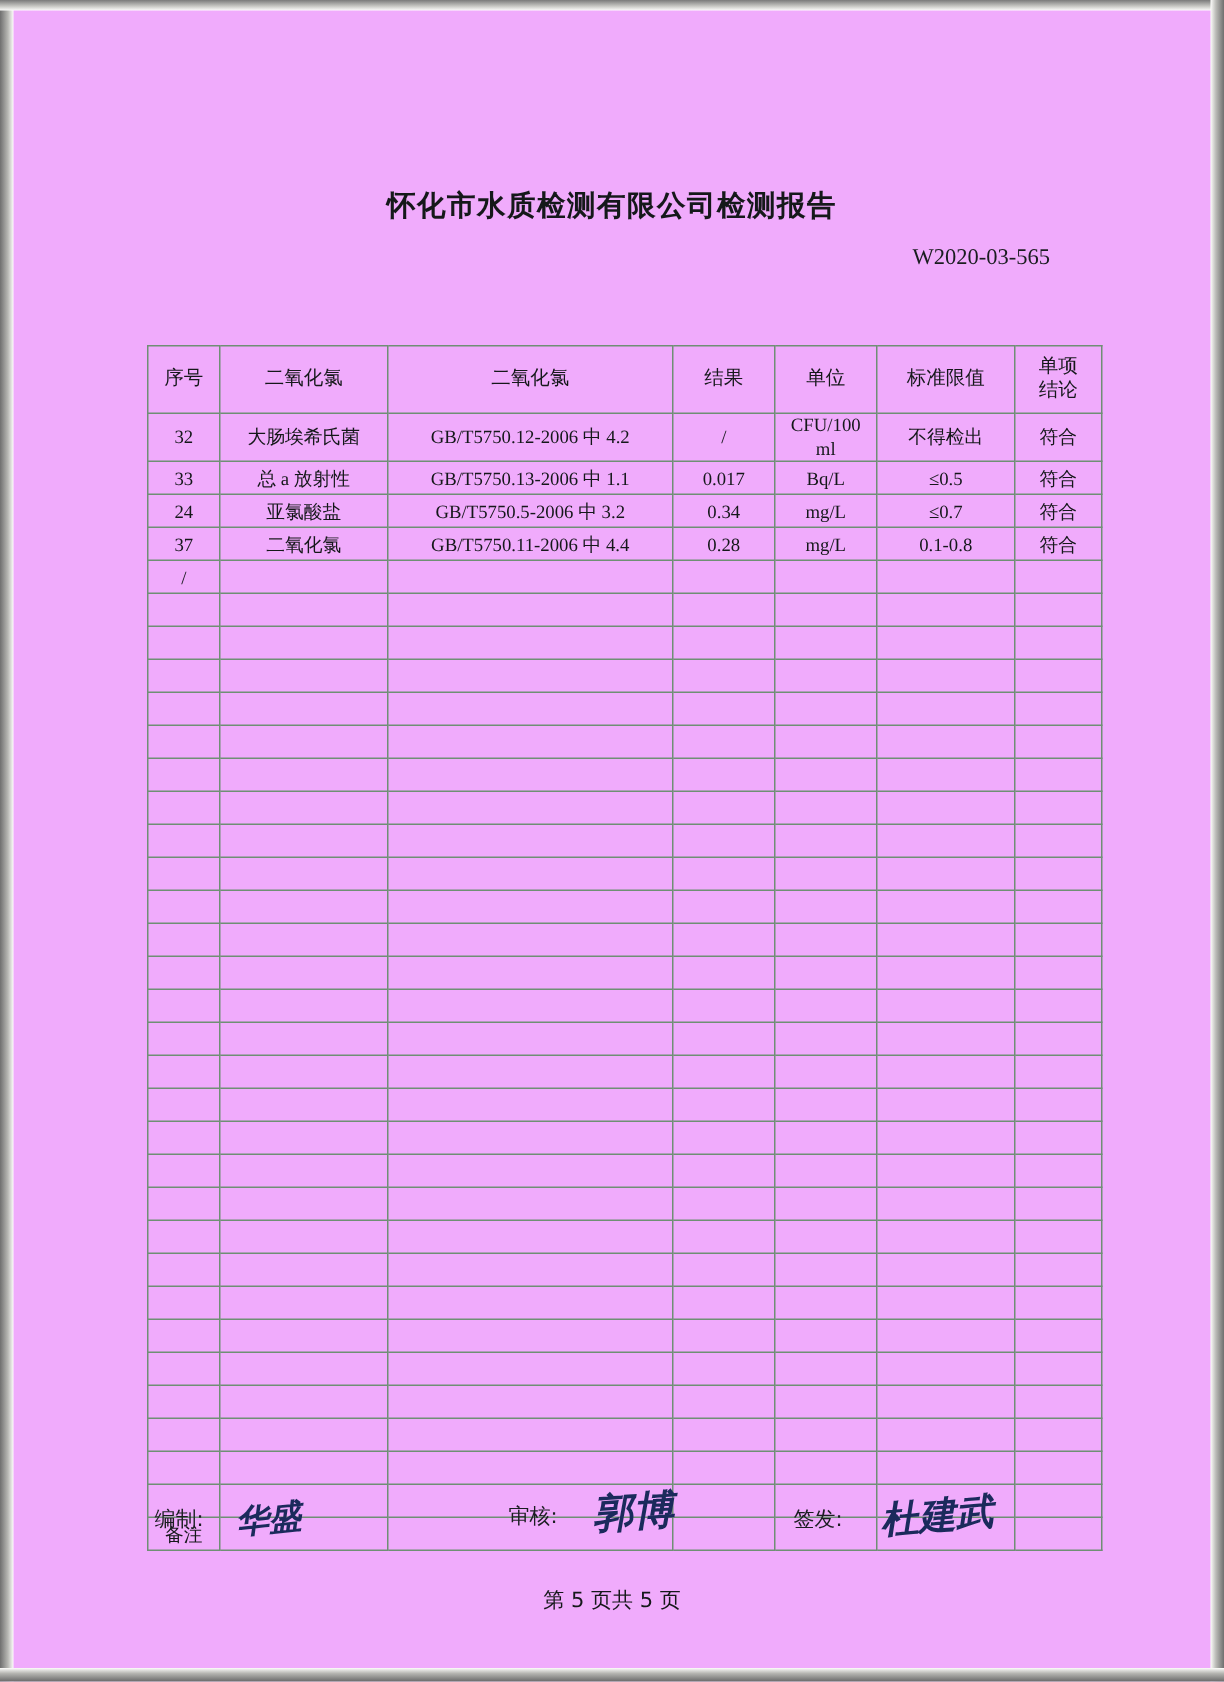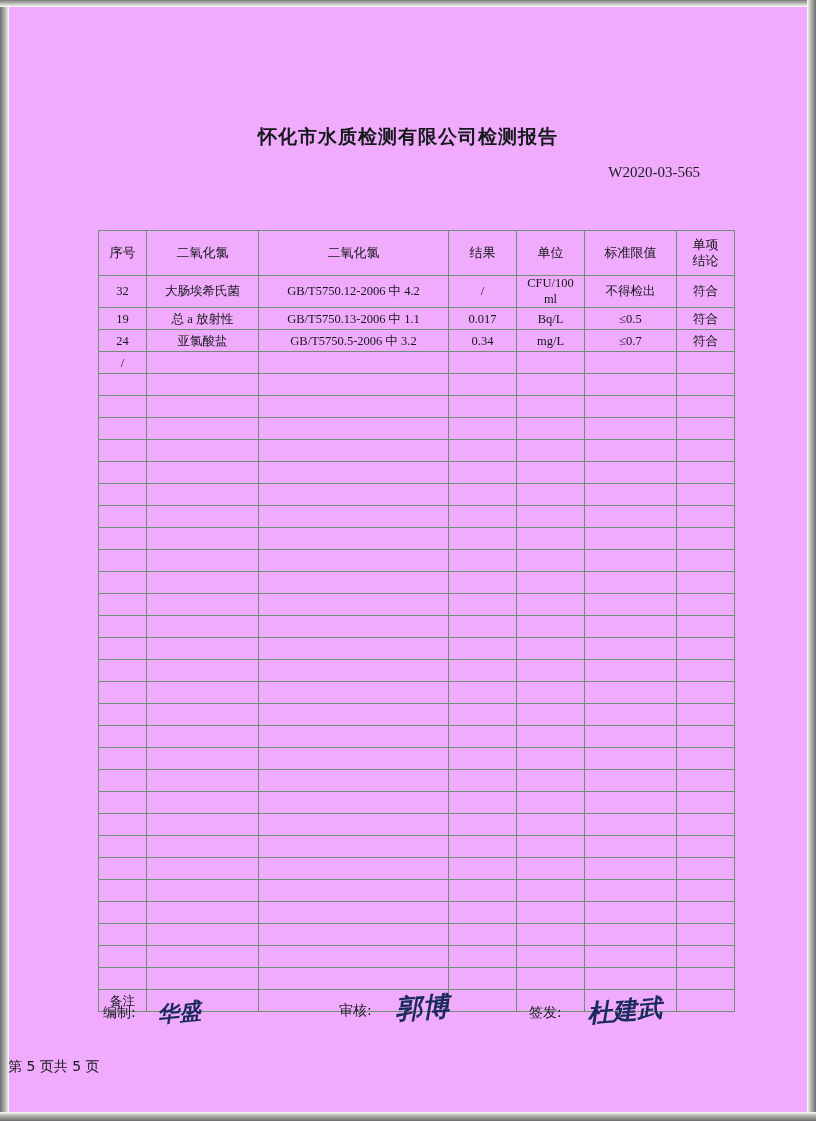--- a/index.html
+++ b/index.html
@@ -155,20 +155,21 @@
   }
   .ink-1 { left: 54px; top: -6px; font-size: 22px; transform: rotate(-6deg); }
   .ink-2 { left: 56px; top: -12px; font-size: 27px; transform: rotate(-4deg); }
   .ink-3 { left: 58px; top: -10px; font-size: 25px; transform: rotate(-5deg); }
 
   .footer {
     position: absolute;
     top: 1052px;
     left: 0;
     width: 100%;
+    text-align: center;
     font-family: "DejaVu Sans", sans-serif;
     font-size: 14px;
     color: #15181a;
   }
 </style>
 </head>
 <body>
 
 <div class="page">
   <div class="paper">
@@ -213,41 +214,50 @@
               <div class="two-line">
                 <div>CFU/100</div>
                 <div>ml</div>
               </div>
             </td>
             <td class="limit cn first-row">不得检出</td>
             <td class="concl first-row">符合</td>
           </tr>
 
           <tr>
-            <td class="num">19</td>
+            <td class="num">33</td>
             <td class="cn">总 a 放射性</td>
             <td class="method">GB/T5750.13-2006 中 1.1</td>
             <td class="val">0.017</td>
             <td class="unit">Bq/L</td>
             <td class="limit">≤0.5</td>
             <td class="concl">符合</td>
           </tr>
 
 
 
           <tr>
             <td class="num">24</td>
             <td class="cn">亚氯酸盐</td>
             <td class="method">GB/T5750.5-2006 中 3.2</td>
             <td class="val">0.34</td>
             <td class="unit">mg/L</td>
             <td class="limit">≤0.7</td>
             <td class="concl">符合</td>
           </tr>
 
+          <tr>
+            <td class="num">37</td>
+            <td class="cn">二氧化氯</td>
+            <td class="method">GB/T5750.11-2006 中 4.4</td>
+            <td class="val">0.28</td>
+            <td class="unit">mg/L</td>
+            <td class="limit">0.1-0.8</td>
+            <td class="concl">符合</td>
+          </tr>
 
           <tr>
             <td class="num">/</td>
             <td class="cn"></td>
             <td class="method"></td>
             <td class="val"></td>
             <td class="unit"></td>
             <td class="limit"></td>
             <td class="concl"></td>
           </tr>

